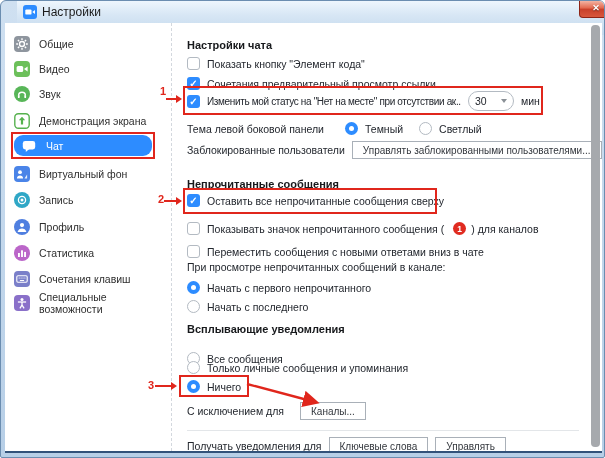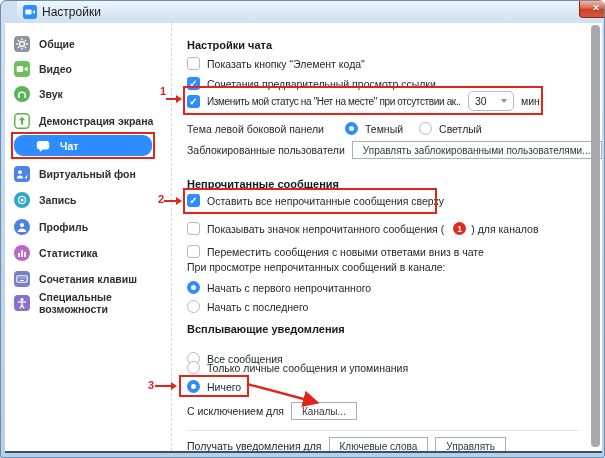--- a/index.html
+++ b/index.html
@@ -13,41 +13,41 @@
   .close-btn{position:absolute;right:7px;top:0;width:34px;height:17px;border:1px solid #8e2416;border-top:none;
     border-radius:0 0 4px 4px;background:linear-gradient(#f3b3a2,#e2674d 45%,#c8402a 50%,#d8573d);
     color:#fff;font-size:9px;font-weight:bold;text-align:center;line-height:15px;box-sizing:border-box;
     text-shadow:0 1px 1px rgba(0,0,0,.45);}
   
   .panel{position:absolute;left:4px;top:22px;width:597px;height:428px;background:#fff;
     border-bottom:2px solid #32527a;box-sizing:content-box;overflow:hidden;font-size:10.5px;color:#23272e;}
   .side-divider{position:absolute;left:166px;top:0;height:428px;border-left:1px dashed #d3d8de;}
   .scrollbar{position:absolute;left:586px;top:2px;width:9px;height:422px;background:#a6a9ad;border-radius:4px;}
   
-  .side-item{position:absolute;left:9px;display:flex;align-items:center;gap:9px;height:21px;cursor:default;font-weight:bold;}
+  .side-item{position:absolute;left:9px;display:flex;align-items:center;gap:9px;height:21px;cursor:default;}
   .side-item .sl{color:#2e2e2e;}
-  .side-item.sel{left:9px;width:138px;background:#2D8CFF;border-radius:9px;padding-left:21px;box-sizing:border-box;text-align:right;}
+  .side-item.sel{left:9px;width:138px;background:#2D8CFF;border-radius:9px;padding-left:7px;box-sizing:border-box;text-align:right;}
   .side-item.sel .sl{color:#fff;}
   .si{width:16px;height:16px;flex:0 0 16px;display:inline-block;}
   .two-line .sl{line-height:12px;width:104px;}
   
   .row{position:absolute;left:182px;display:flex;align-items:center;gap:7px;height:15px;white-space:nowrap;}
   .hdr{font-weight:bold;font-size:11px;color:#17191c;}
   .cb{width:13px;height:13px;border-radius:3px;box-sizing:border-box;flex:0 0 13px;}
   .cb.off{background:#fff;border:1px solid #b3bac2;}
   .cb.on{background:#2D8CFF;color:#fff;font-size:10px;line-height:13px;text-align:center;font-weight:bold;}
   .cb.on i{font-style:normal;}
   .radio{width:13px;height:13px;border-radius:50%;box-sizing:border-box;flex:0 0 13px;position:relative;}
   .radio.off{background:#fff;border:1px solid #b3bac2;}
   .radio.on{background:#2D8CFF;}
   .radio.on::after{content:"";position:absolute;left:4px;top:4px;width:5px;height:5px;border-radius:50%;background:#fff;}
   .btn{background:#fff;border:1px solid #a9b0b8;border-radius:0;font-family:"Liberation Sans",sans-serif;
     font-size:10px;color:#33373d;padding:2px 10px;height:18px;box-sizing:border-box;white-space:nowrap;}
   .select{display:inline-flex;align-items:center;justify-content:space-between;width:46px;height:20px;
-    border:1px solid #b3bac2;border-radius:5px;padding:0 6px;box-sizing:border-box;background:#fff;}
+    border:1px solid #b3bac2;border-radius:10px;padding:0 6px;box-sizing:border-box;background:#fff;}
   .chev{width:0;height:0;border-left:3.5px solid transparent;border-right:3.5px solid transparent;border-top:4px solid #8a9096;}
   .away-label{font-size:10px;letter-spacing:-0.35px;max-width:254px;overflow:hidden;}
   .badge{display:inline-flex;align-items:center;justify-content:center;width:13px;height:13px;border-radius:50%;
     background:#e02b20;color:#fff;font-size:8.5px;font-weight:bold;margin:0 2px;}
   .divider{position:absolute;left:182px;top:407px;width:392px;border-top:1px solid #e3e6e9;}
   
   .rbox{position:absolute;border:2px solid #e0261c;box-sizing:border-box;pointer-events:none;}
   .adigit{position:absolute;color:#e0261c;font-size:11px;font-weight:bold;width:12px;text-align:center;}
   .aline{position:absolute;height:2px;background:#e0261c;}
   .aline::after{content:"";position:absolute;right:-5px;top:-3px;width:0;height:0;
@@ -267,21 +267,21 @@
       <span class="radio off"></span>
       <span>Только личные сообщения и упоминания</span>
     </div>
     <div class="row" style="top:356px">
       <span class="radio on"></span>
       <span>Ничего</span>
     </div>
     <div class="rbox" style="left:174px;top:352px;width:70px;height:22px;"></div>
 
     <div class="row" style="top:379px;height:18px">
-      <span style="margin-right:0">С исключением для</span>
+      <span style="margin-right:9px">С исключением для</span>
       <button class="btn">Каналы...</button>
     </div>
 
     <div class="divider"></div>
 
     <div class="row" style="top:414px;height:18px">
       <span>Получать уведомления для</span>
       <button class="btn">Ключевые слова</button>
       <button class="btn">Управлять</button>
     </div>

